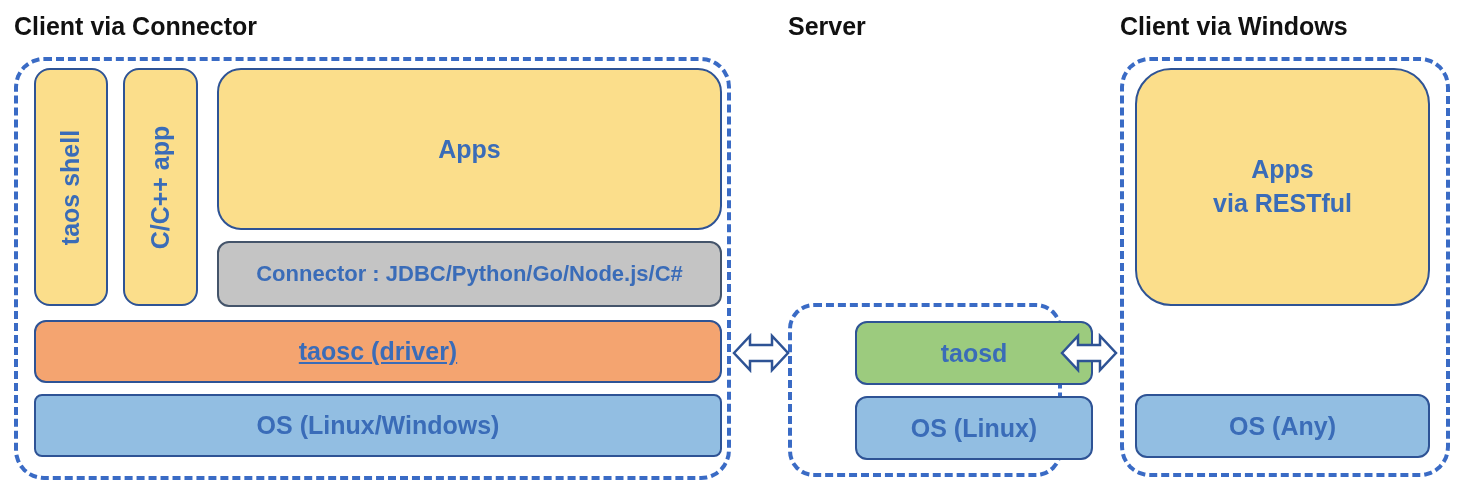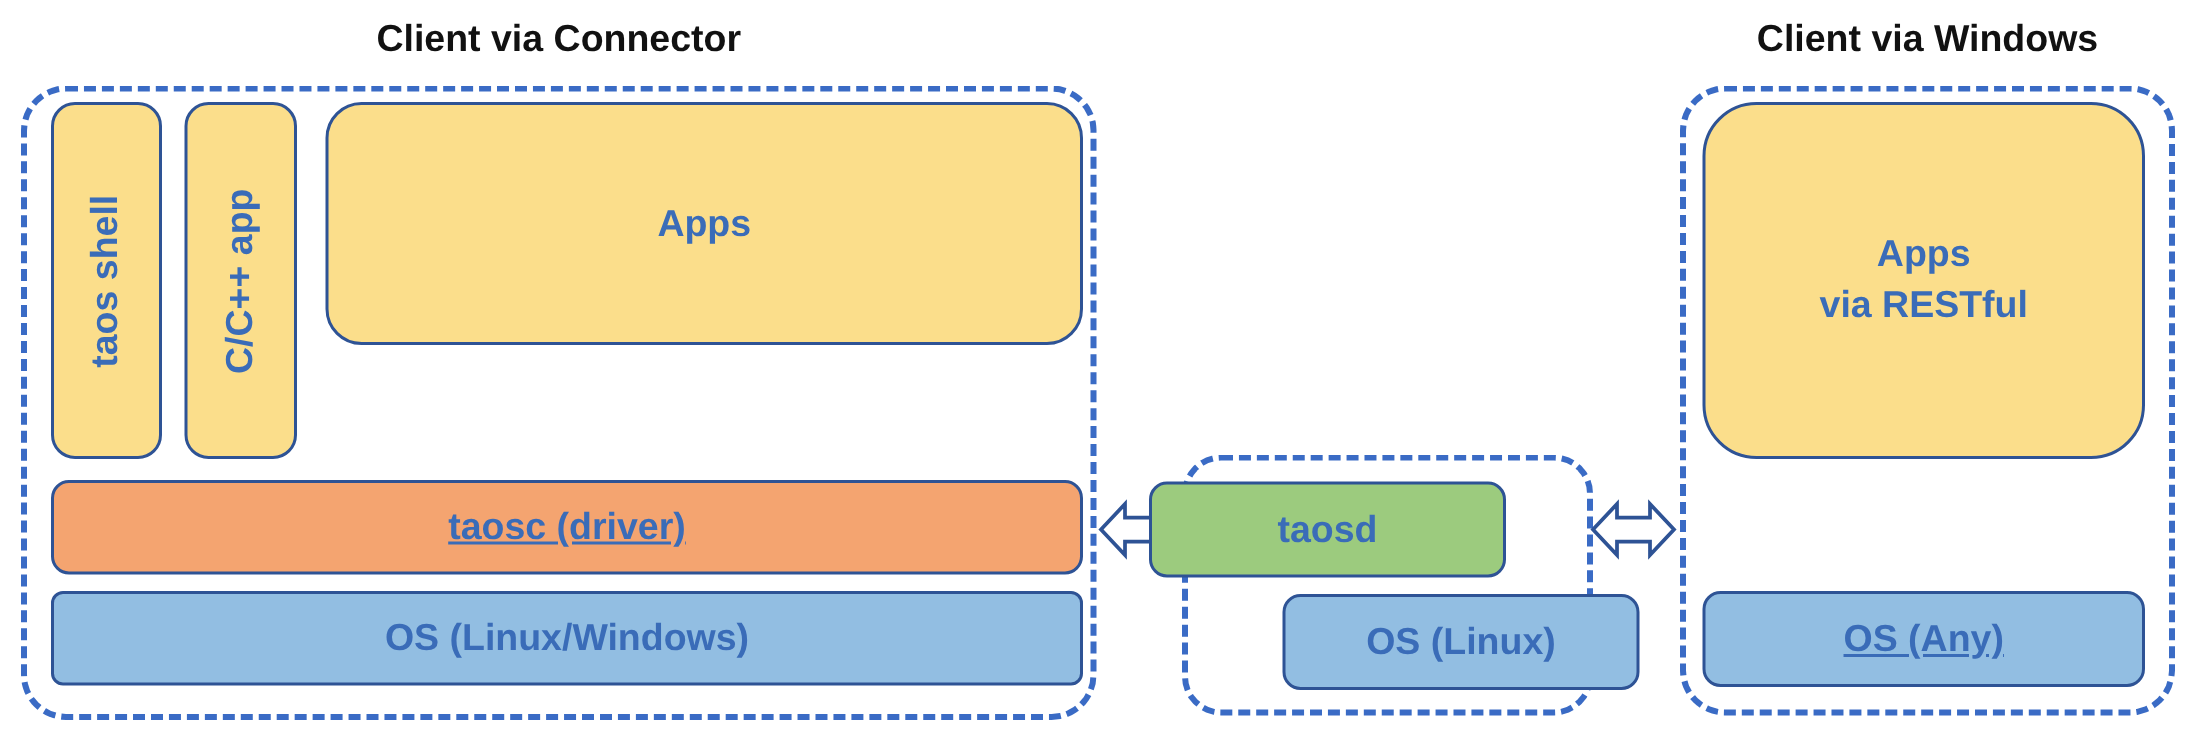--- a/index.html
+++ b/index.html
@@ -8,21 +8,21 @@
     width:1467px;height:498px;
     background:#ffffff;
     font-family:"Liberation Sans","DejaVu Sans",sans-serif;
     overflow:hidden;
   }
   .title{
     position:absolute;
     font-size:25px;
     font-weight:bold;
     color:#111111;
-    text-align:center;
+    text-align:left;
     letter-spacing:0px;
   }
   .t-left{left:14px;top:12px;width:717px;}
   .t-mid{left:788px;top:12px;width:274px;}
   .t-right{left:1120px;top:12px;width:330px;}
 
   .dashed{
     position:absolute;
     box-sizing:border-box;
     border:4.5px dashed #3A6BC5;
@@ -50,58 +50,62 @@
   .green{background:#9CCB7E;}
   .gray{background:#C4C4C4;border-color:#44546A;}
 
   .taos-shell{left:34px;top:68px;width:74px;height:238px;border-radius:16px;}
   .cpp-app{left:123px;top:68px;width:75px;height:238px;border-radius:16px;}
   .apps-left{left:217px;top:68px;width:505px;height:162px;border-radius:24px;}
   .connector{left:217px;top:241px;width:505px;height:66px;border-radius:12px;font-size:22px;}
   .taosc{left:34px;top:320px;width:688px;height:63px;border-radius:12px;text-decoration:underline;}
   .os-left{left:34px;top:394px;width:688px;height:63px;border-radius:8px;}
 
-  .taosd{left:766px;top:321px;width:238px;height:64px;border-radius:12px;}
+  .taosd{left:855px;top:321px;width:238px;height:64px;border-radius:12px;}
   .os-mid{left:855px;top:396px;width:238px;height:64px;border-radius:12px;}
 
   .apps-right{left:1135px;top:68px;width:295px;height:238px;border-radius:36px;}
   .http-client{left:1135px;top:320px;width:295px;height:63px;border-radius:12px;}
-  .os-right{left:1135px;top:394px;width:295px;height:64px;border-radius:12px;text-decoration:underline;}
+  .os-right{left:1135px;top:394px;width:295px;height:64px;border-radius:12px;}
 
   .vtext{
     transform:rotate(-90deg);
     white-space:nowrap;
     font-size:25px;
   }
   .multiline{white-space:pre-line;line-height:1.35;}
 
   .arrow{position:absolute;width:58px;height:44px;}
   .arrow-left{left:732px;top:331px;}
   .arrow-right{left:1060px;top:331px;}
 </style>
 </head>
 <body>
 
 <div class="stage">
 
   <div class="title t-left">Client via Connector</div>
+  <div class="title t-mid">Server</div>
   <div class="title t-right">Client via Windows</div>
 
   <div class="dashed g-left"></div>
   <div class="dashed g-mid"></div>
   <div class="dashed g-right"></div>
 
   <div class="box yellow taos-shell">
     <span class="vtext">taos shell</span>
   </div>
   <div class="box yellow cpp-app">
     <span class="vtext">C/C++ app</span>
   </div>
   <div class="box yellow apps-left">
     <span>Apps</span>
+  </div>
+  <div class="box gray connector">
+    <span>Connector : JDBC/Python/Go/Node.js/C#</span>
   </div>
   <div class="box orange taosc">
     <span>taosc (driver)</span>
   </div>
   <div class="box blue os-left">
     <span>OS (Linux/Windows)</span>
   </div>
 
   <svg class="arrow arrow-left" viewBox="0 0 58 44">
     <polygon points="2,22 18,5 18,14 40,14 40,5 56,22 40,39 40,30 18,30 18,39" fill="#ffffff" stroke="#2E5395" stroke-width="2.5" stroke-linejoin="miter"></polygon>

